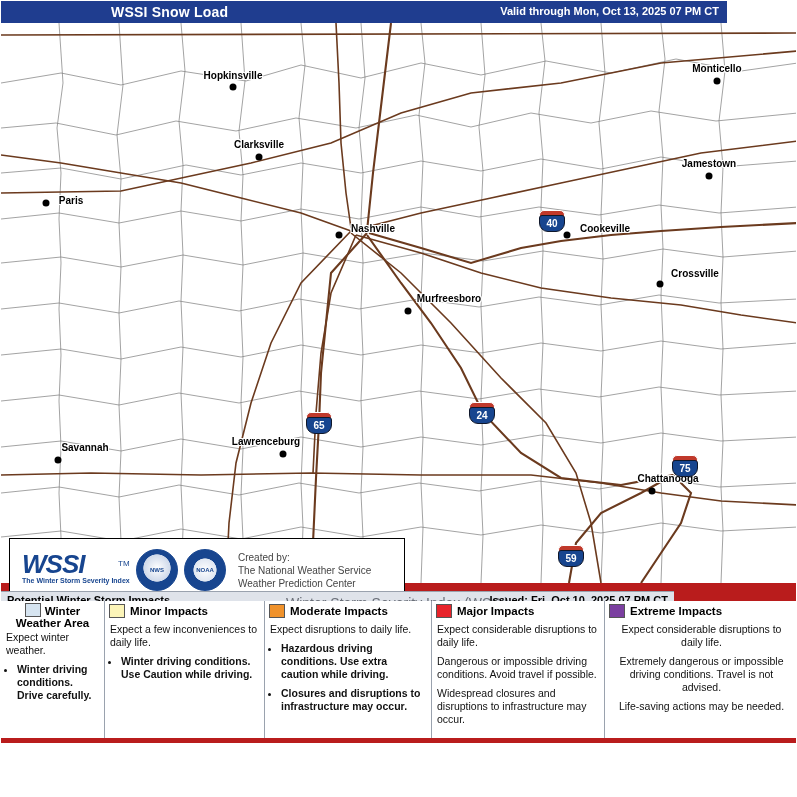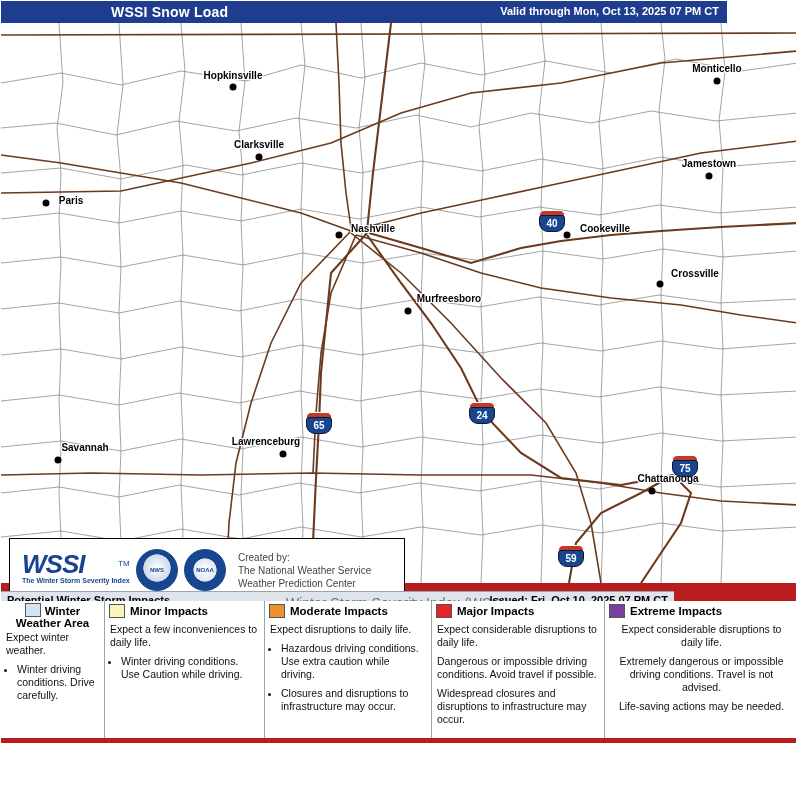--- a/index.html
+++ b/index.html
@@ -238,21 +238,21 @@
     flex: none;
     box-sizing: border-box;
   }
   .legend-body {
     padding: 2px 5px 0 5px;
     font-size: 10.5px;
     line-height: 13px;
     color: #111111;
   }
   .legend-body p { margin: 0 0 6px 0; }
-  .legend-body ul { margin: 0 0 12px 0; padding-left: 11px; }
+  .legend-body ul { margin: 0 0 12px 0; padding-left: 11px; font-weight: bold; }
   .legend-body li { margin-bottom: 6px; }
   .legend-head.stacked {
     height: auto;
     display: block;
     padding: 2px 4px 0 4px;
     text-align: center;
   }
   .legend-head.stacked .sw-inline {
     display: inline-block;
     width: 16px; height: 14px;

